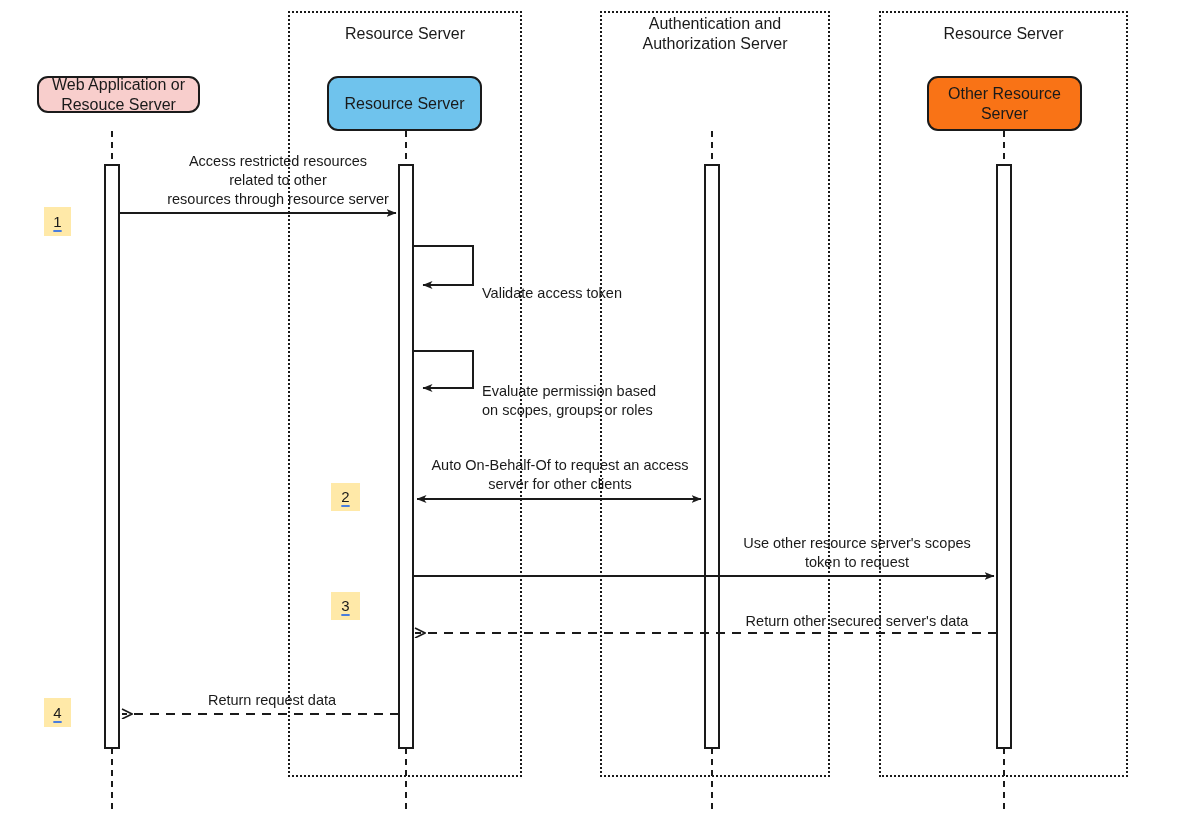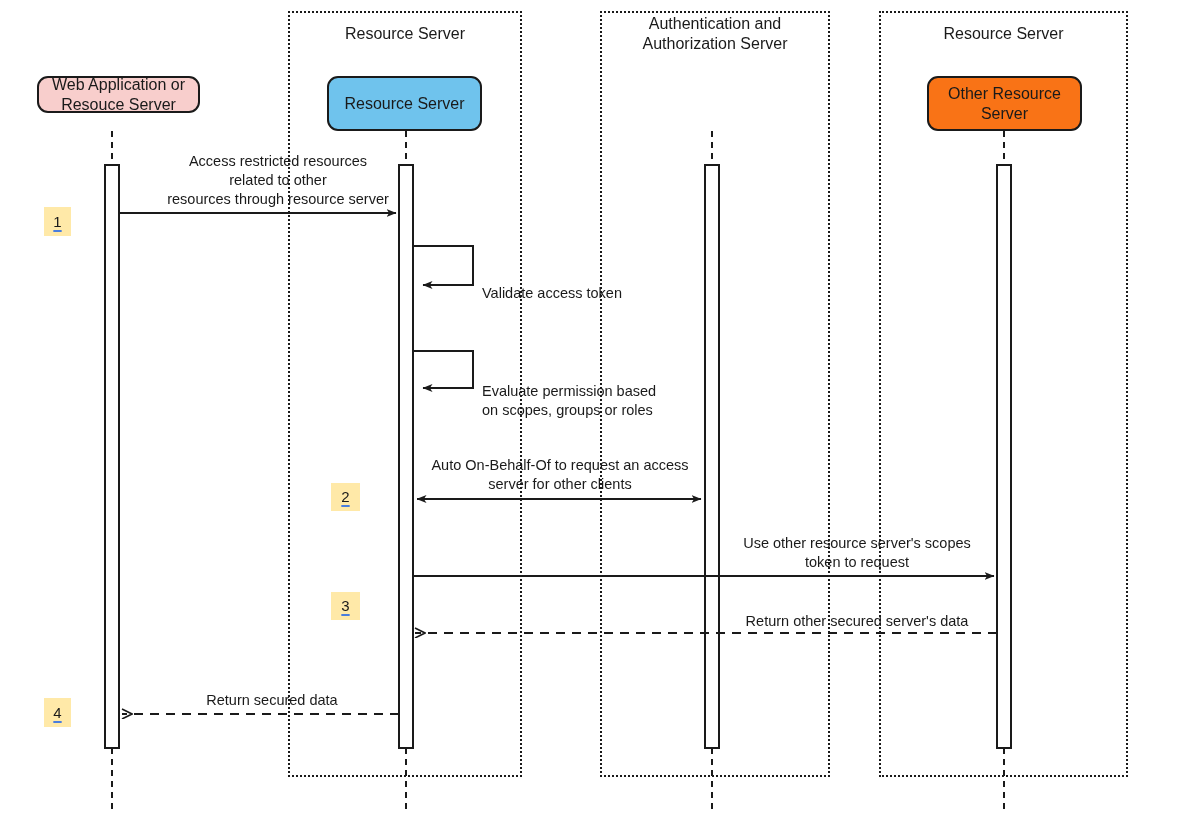--- a/index.html
+++ b/index.html
@@ -179,15 +179,15 @@
 on scopes, groups or roles</div>
 
   <div class="msg-label center" style="left:420px; top:456px; width:280px;">Auto On-Behalf-Of to request an access
 server for other clients</div>
 
   <div class="msg-label center" style="left:717px; top:534px; width:280px;">Use other resource server's scopes
 token to request</div>
 
   <div class="msg-label center" style="left:717px; top:612px; width:280px;">Return other secured server's data</div>
 
-  <div class="msg-label center" style="left:160px; top:691px; width:224px;">Return secured data</div>
+  <div class="msg-label center" style="left:160px; top:691px; width:224px;">Return request data</div>
 
 </div>
 
 </body></html>

